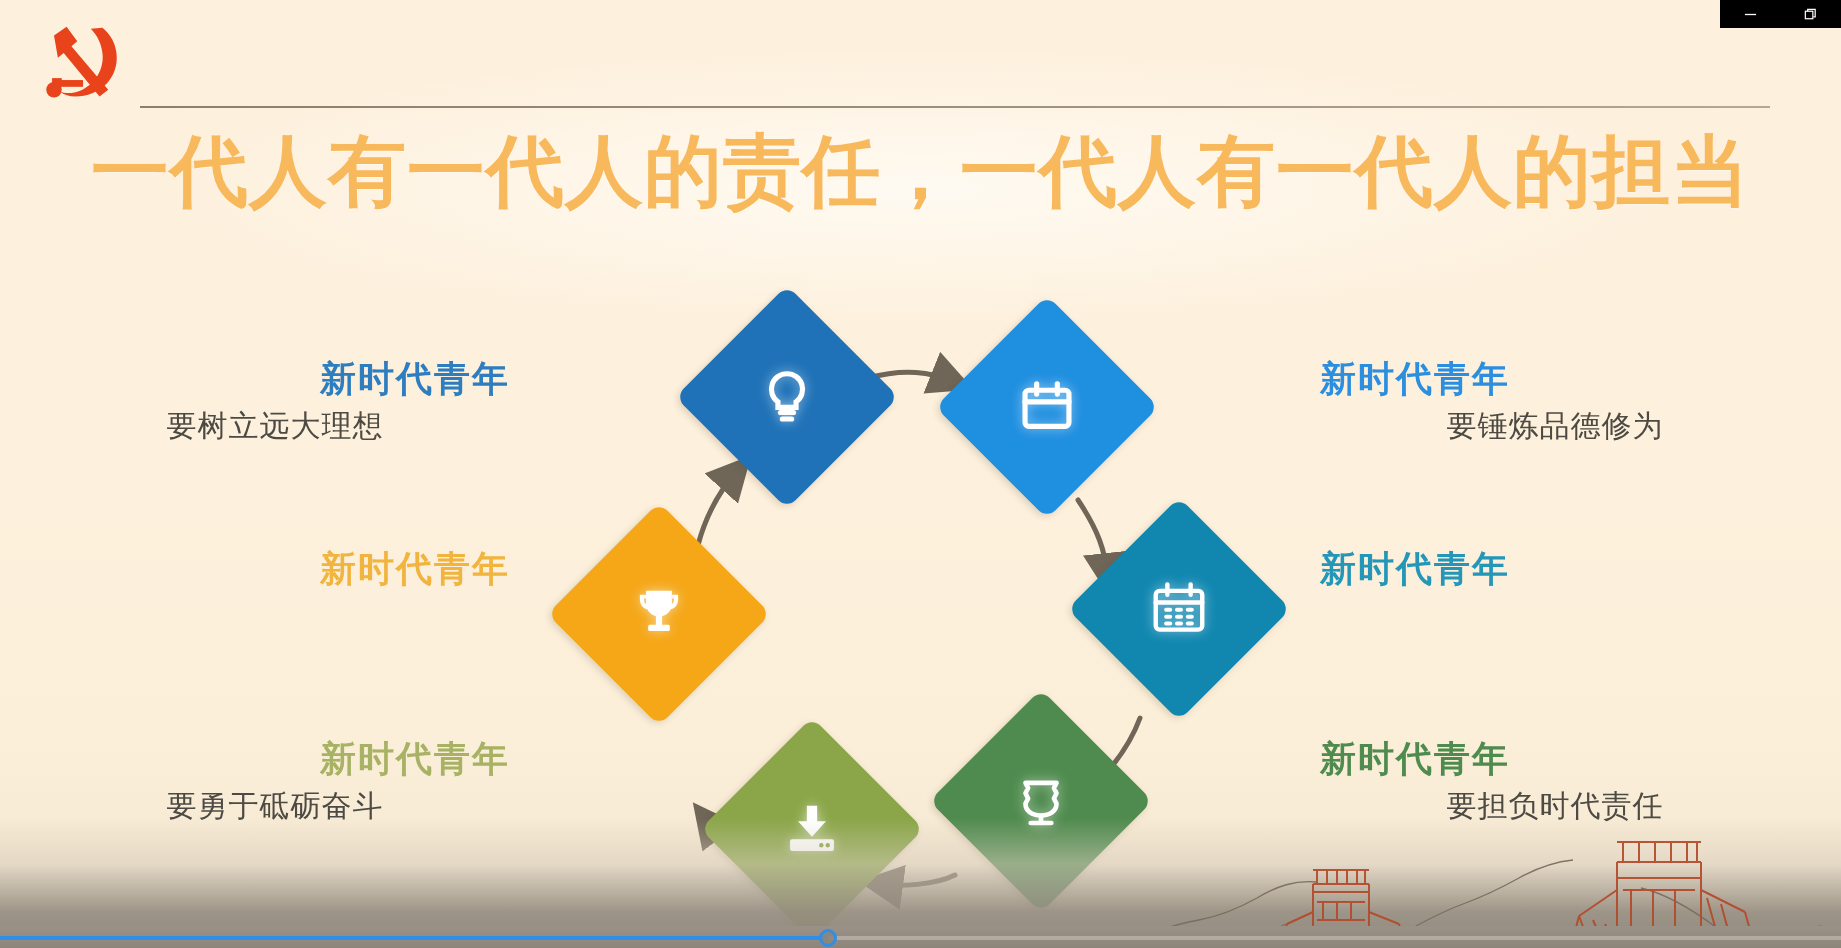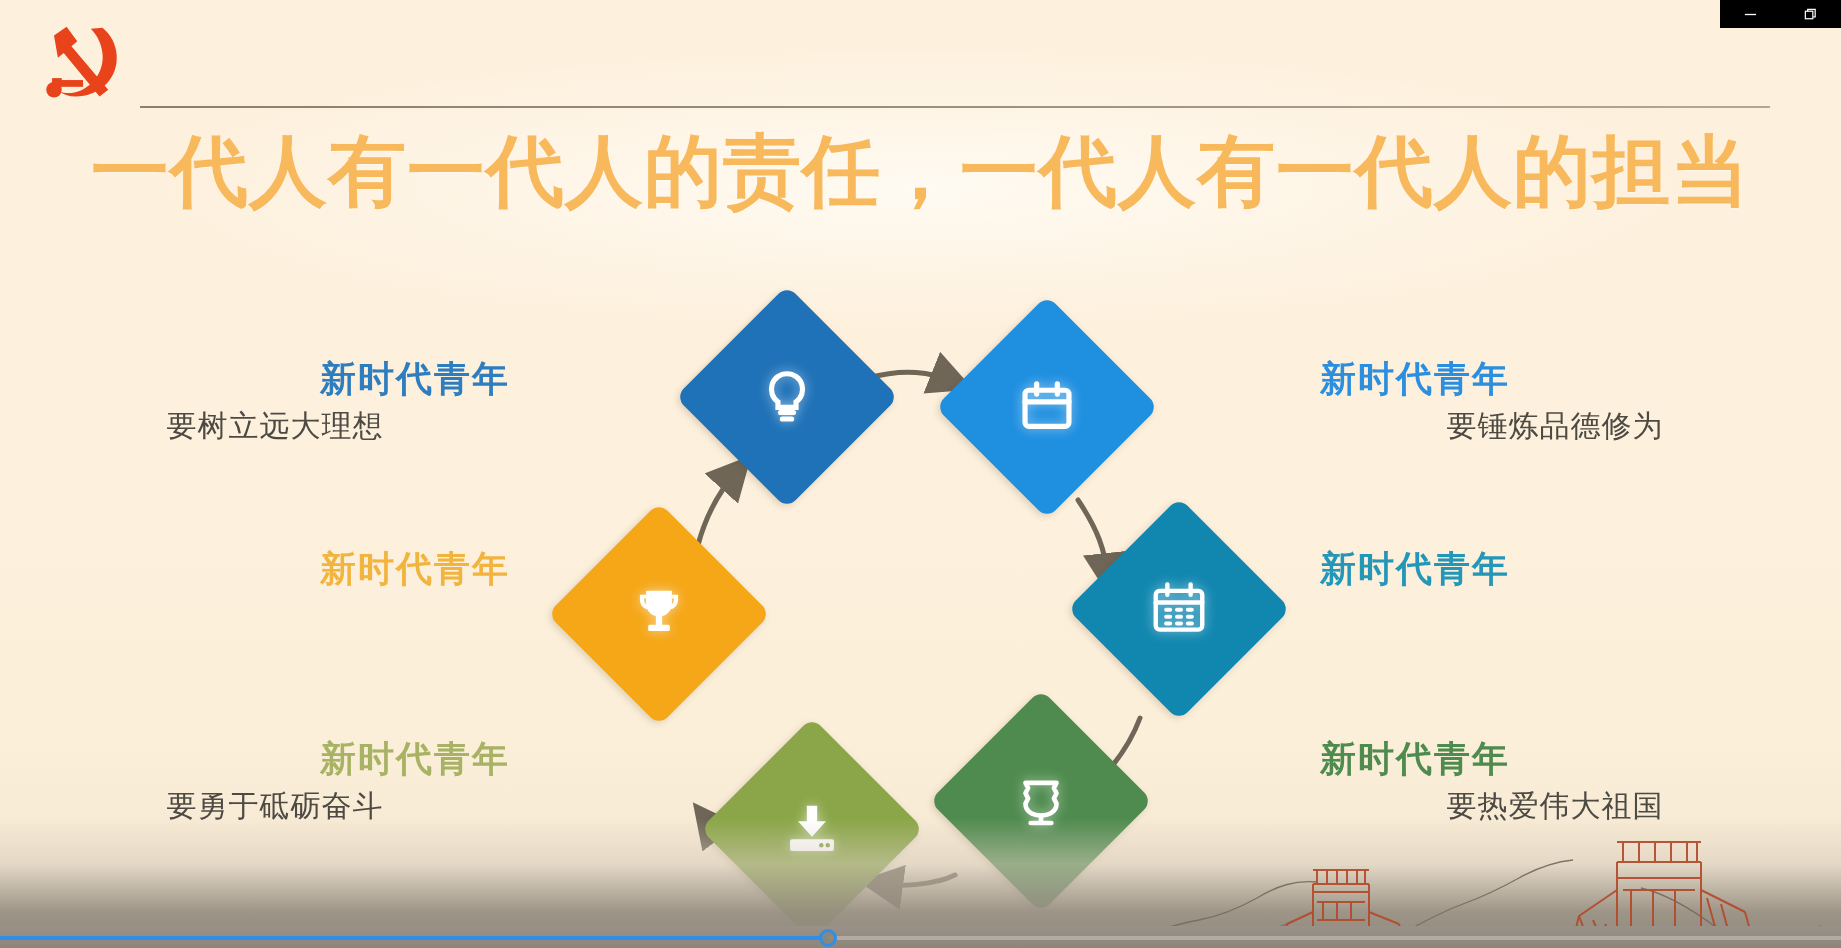--- a/index.html
+++ b/index.html
@@ -292,21 +292,21 @@
       <div class="head" style="color:#2b8ede">新时代青年</div>
       <div class="sub">要锤炼品德修为</div>
     </div>
 
     <div class="label right" id="lbl-skill">
       <div class="head" style="color:#2496b8">新时代青年</div>
     </div>
 
     <div class="label right" id="lbl-virtue">
       <div class="head" style="color:#4f8b4e">新时代青年</div>
-      <div class="sub">要热爱伟大祖国</div>
+      <div class="sub">要担负时代责任</div>
     </div>
 
     <div id="wall-band">
       <div id="wall-art">
         <svg viewBox="0 0 760 120" xmlns="http://www.w3.org/2000/svg">
           <g fill="none" stroke="#7a6a5e" stroke-width="1.3">
             <path d="M40 118 C70 104 95 96 118 92 C140 88 158 80 176 70 C196 58 214 52 236 54"></path>
             <path d="M150 118 C176 108 198 100 214 92"></path>
             <path d="M300 118 C330 100 355 86 382 76 C404 68 420 60 438 50 C456 40 472 34 492 32"></path>
             <path d="M560 60 C586 66 612 82 636 100 C650 110 664 116 678 120"></path>

